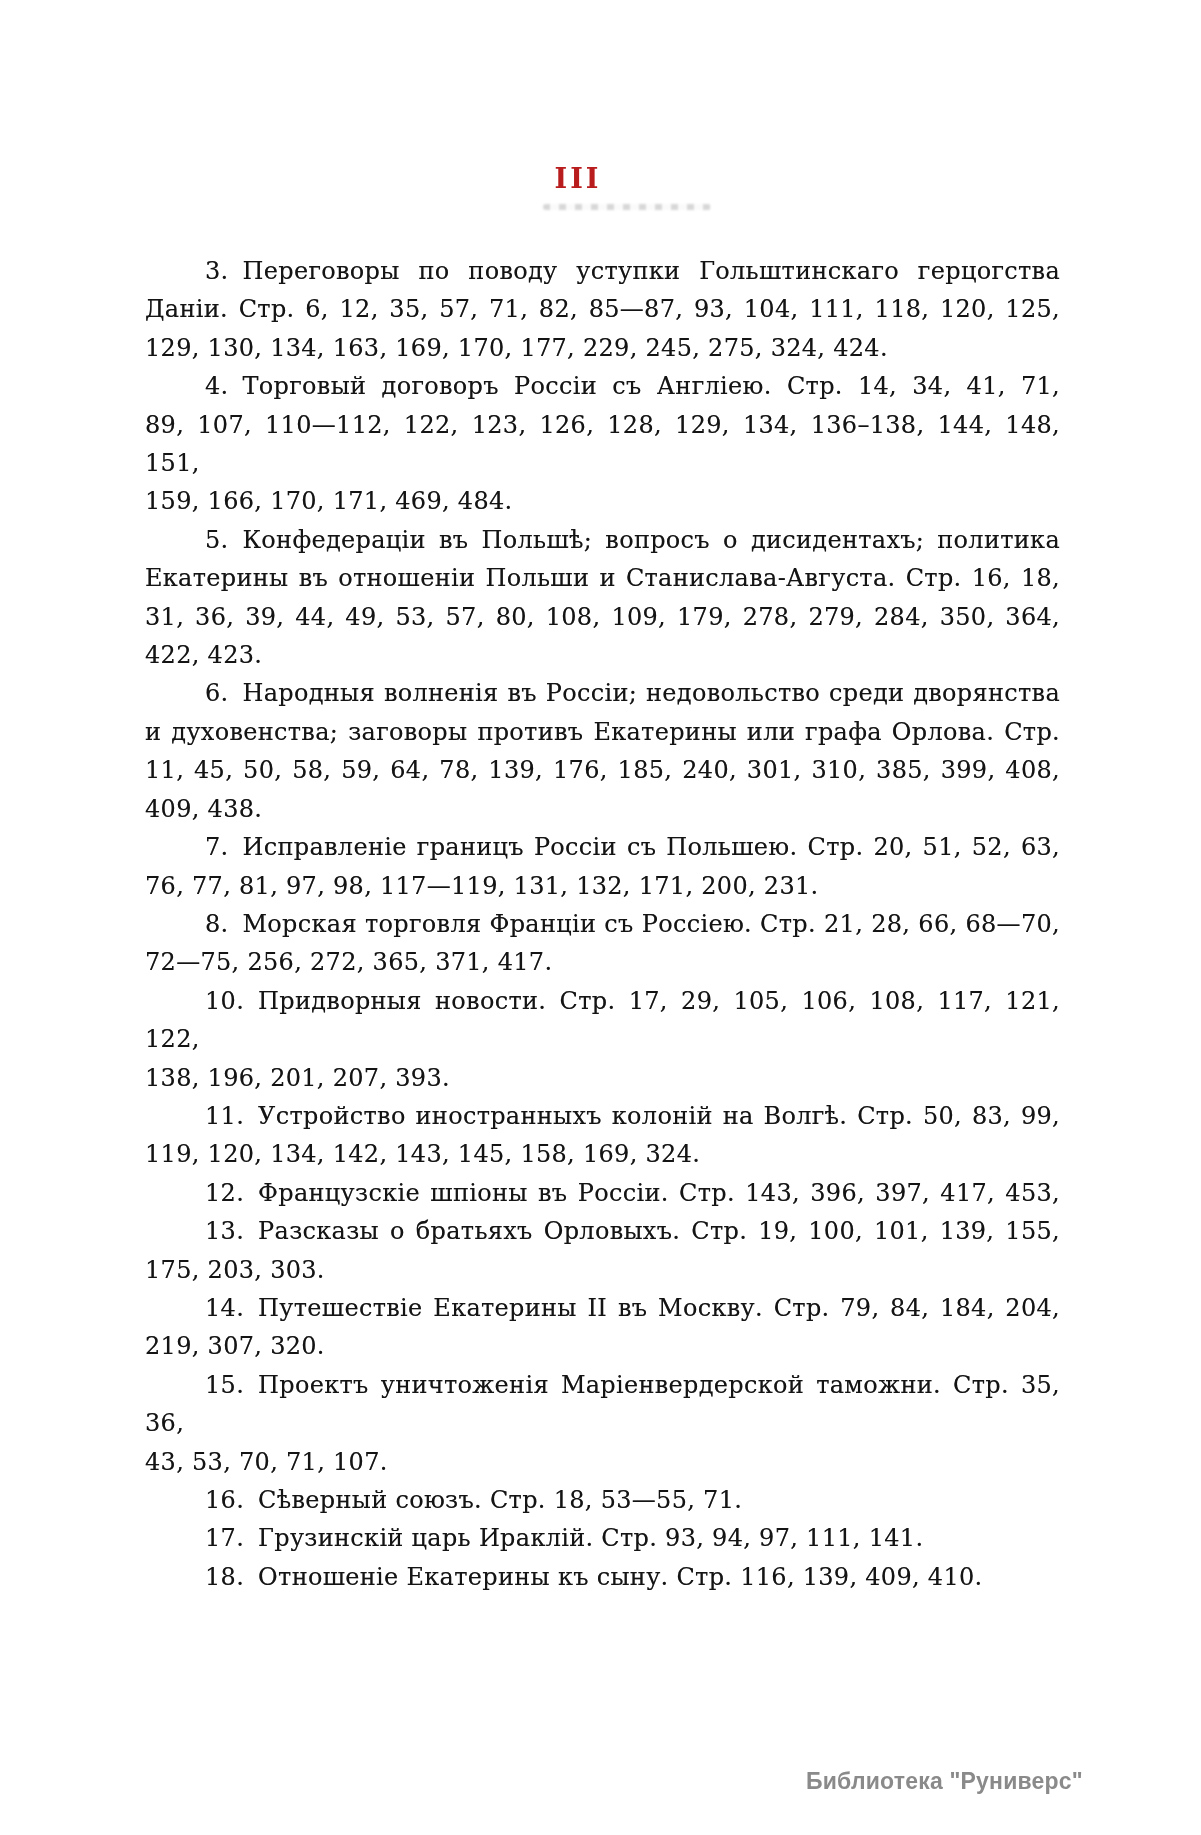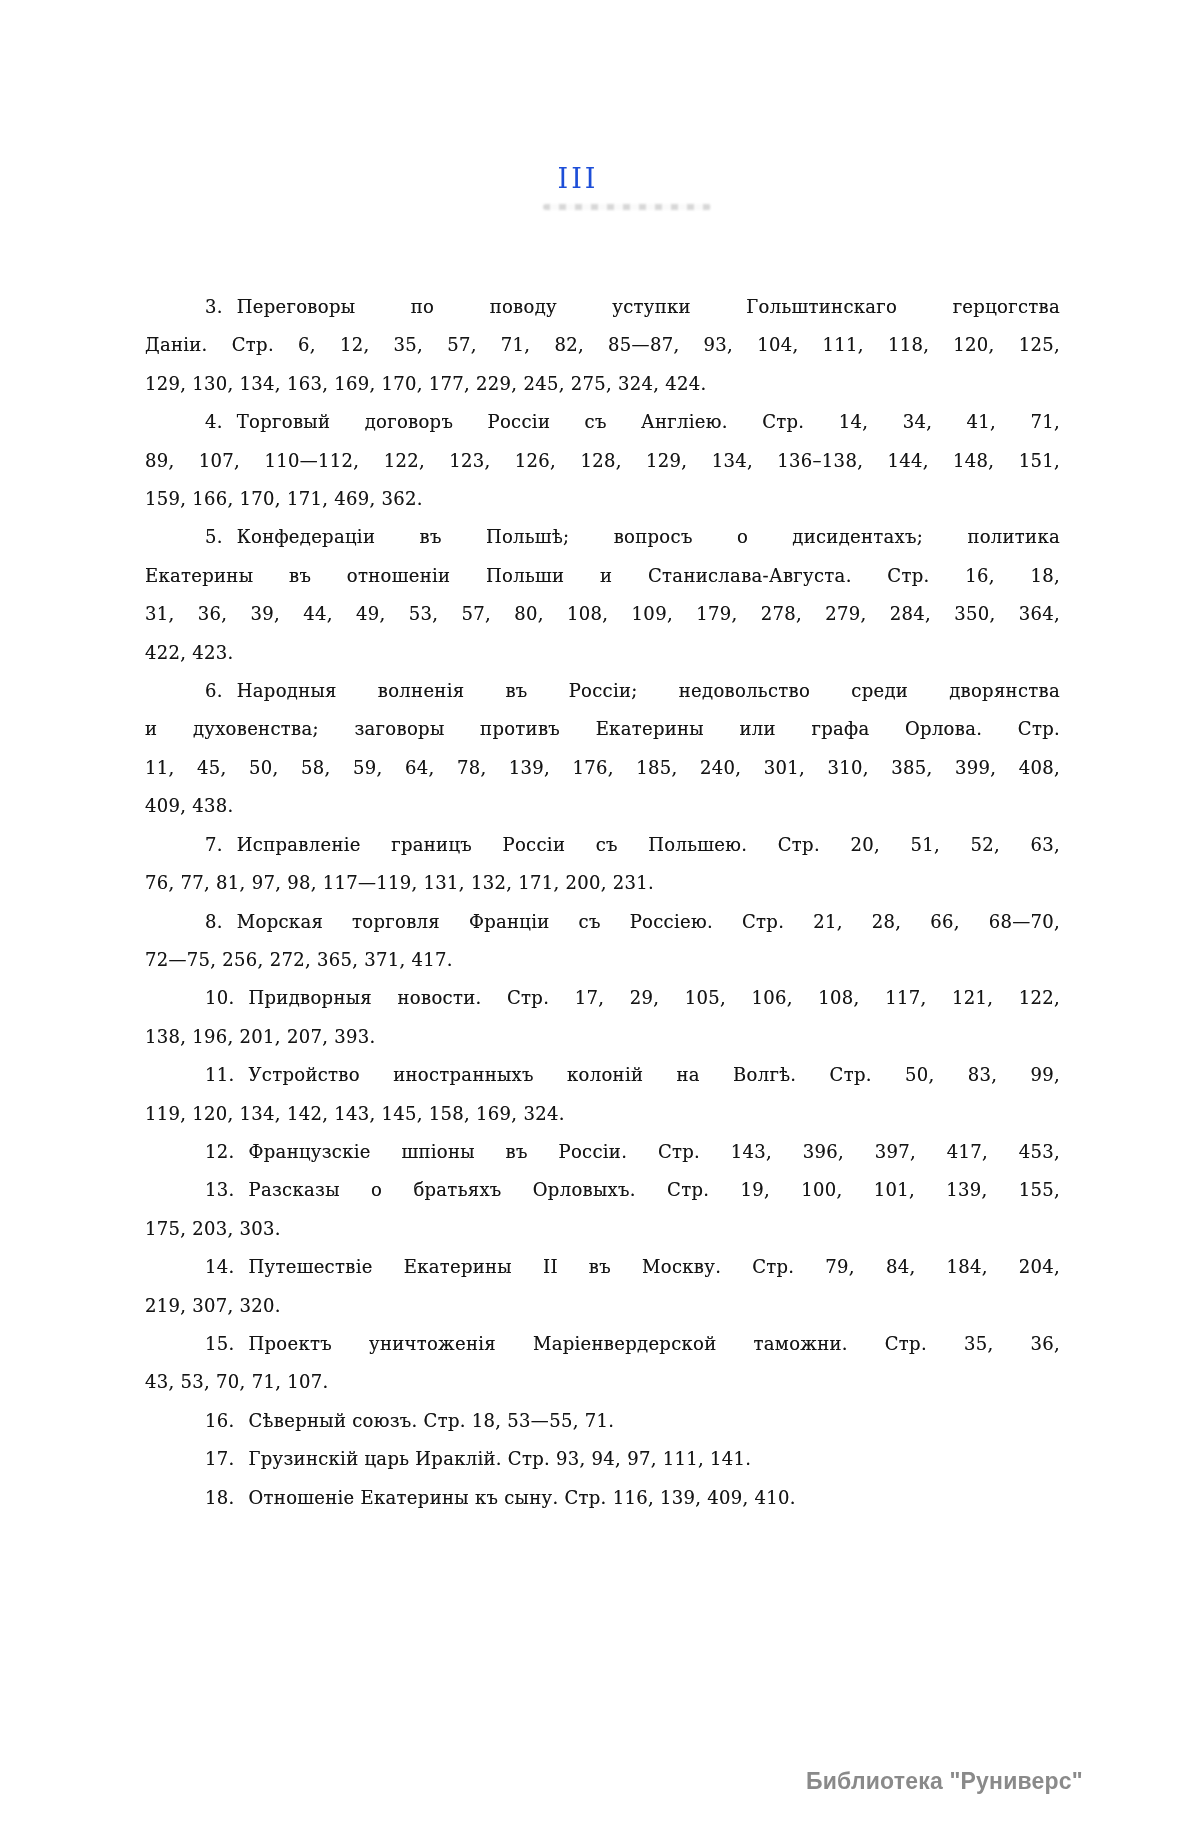--- a/index.html
+++ b/index.html
@@ -9,43 +9,42 @@
     background:#ffffff;
     overflow:hidden;
     font-family:"DejaVu Serif", serif;
     color:#141414;
   }
   .page-number{
     position:absolute;
     top:163px;left:0;width:1156px;
     text-align:center;
     font-size:27px;
-    font-weight:400;
+    font-weight:700;
     letter-spacing:3px;
-    color:#1d4ed8;
+    color:#b91c1c;
   }
   .bleed-artifact{
     position:absolute;
     top:204px;left:543px;
     width:168px;height:6px;
     background:repeating-linear-gradient(90deg,
       rgba(140,140,140,0.35) 0 7px,
       rgba(210,210,210,0.10) 7px 16px);
     filter:blur(1px);
     border-radius:3px;
   }
   .index-list{
     position:absolute;
     top:252px;left:145px;
     width:915px;
-    font-size:18px;
+    font-size:24px;
     line-height:38.4px;
     letter-spacing:0.3px;
     text-shadow:0 0 0.5px rgba(20,20,20,0.5);
-    margin-top:36px;
   }
   .line{
     text-align:justify;
     text-align-last:justify;
     white-space:normal;
   }
   .line.last{
     text-align-last:left;
   }
   .line.first{
@@ -75,21 +74,21 @@
 
   <div class="index-list">
       <div class="entry">
         <div class="line first"><span class="num">3.</span>Переговоры по поводу уступки Гольштинскаго герцогства</div>
         <div class="line">Даніи. Стр. 6, 12, 35, 57, 71, 82, 85—87, 93, 104, 111, 118, 120, 125,</div>
         <div class="line last">129, 130, 134, 163, 169, 170, 177, 229, 245, 275, 324, 424.</div>
       </div>
       <div class="entry">
         <div class="line first"><span class="num">4.</span>Торговый договоръ Россіи съ Англіею. Стр. 14, 34, 41, 71,</div>
         <div class="line">89, 107, 110—112, 122, 123, 126, 128, 129, 134, 136–138, 144, 148, 151,</div>
-        <div class="line last">159, 166, 170, 171, 469, 362.</div>
+        <div class="line last">159, 166, 170, 171, 469, 484.</div>
       </div>
       <div class="entry">
         <div class="line first"><span class="num">5.</span>Конфедераціи въ Польшѣ; вопросъ о дисидентахъ; политика</div>
         <div class="line">Екатерины въ отношеніи Польши и Станислава-Августа. Стр. 16, 18,</div>
         <div class="line">31, 36, 39, 44, 49, 53, 57, 80, 108, 109, 179, 278, 279, 284, 350, 364,</div>
         <div class="line last">422, 423.</div>
       </div>
       <div class="entry">
         <div class="line first"><span class="num">6.</span>Народныя волненія въ Россіи; недовольство среди дворянства</div>
         <div class="line">и духовенства; заговоры противъ Екатерины или графа Орлова. Стр.</div>

